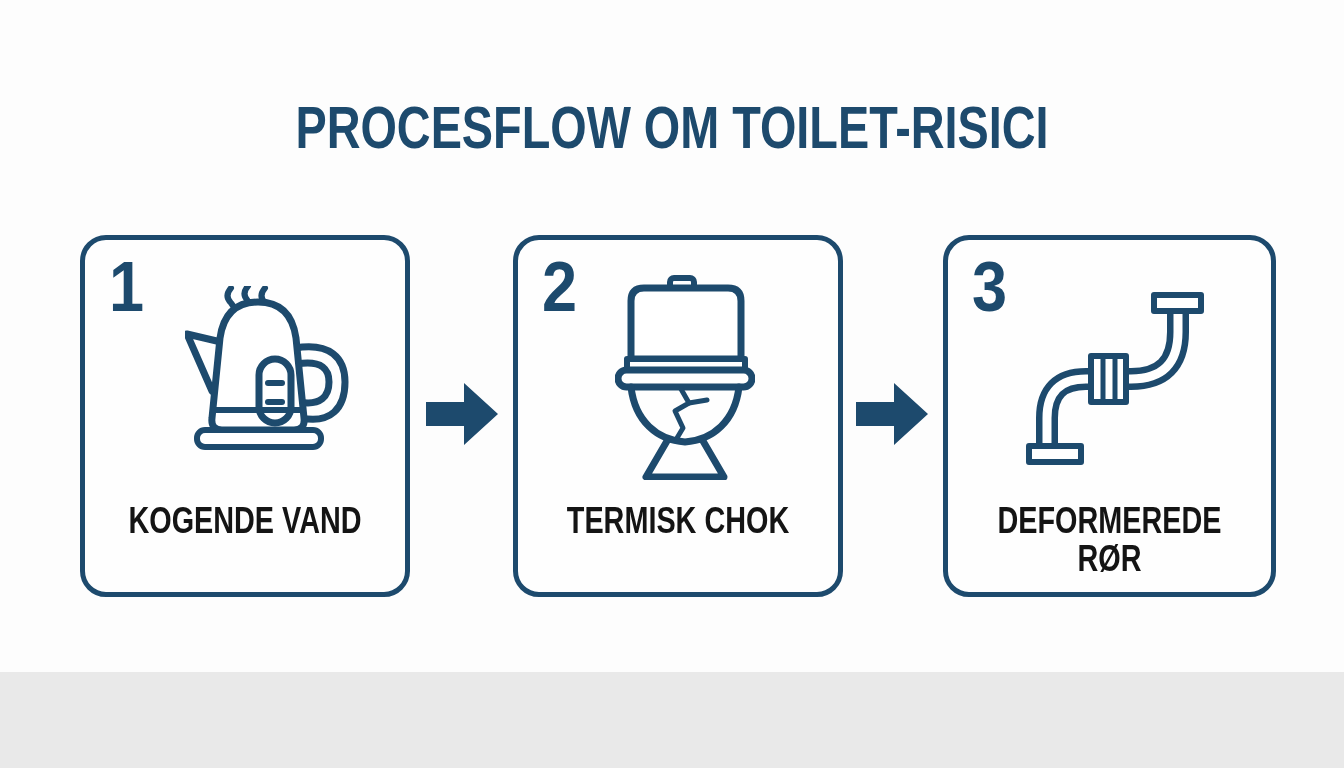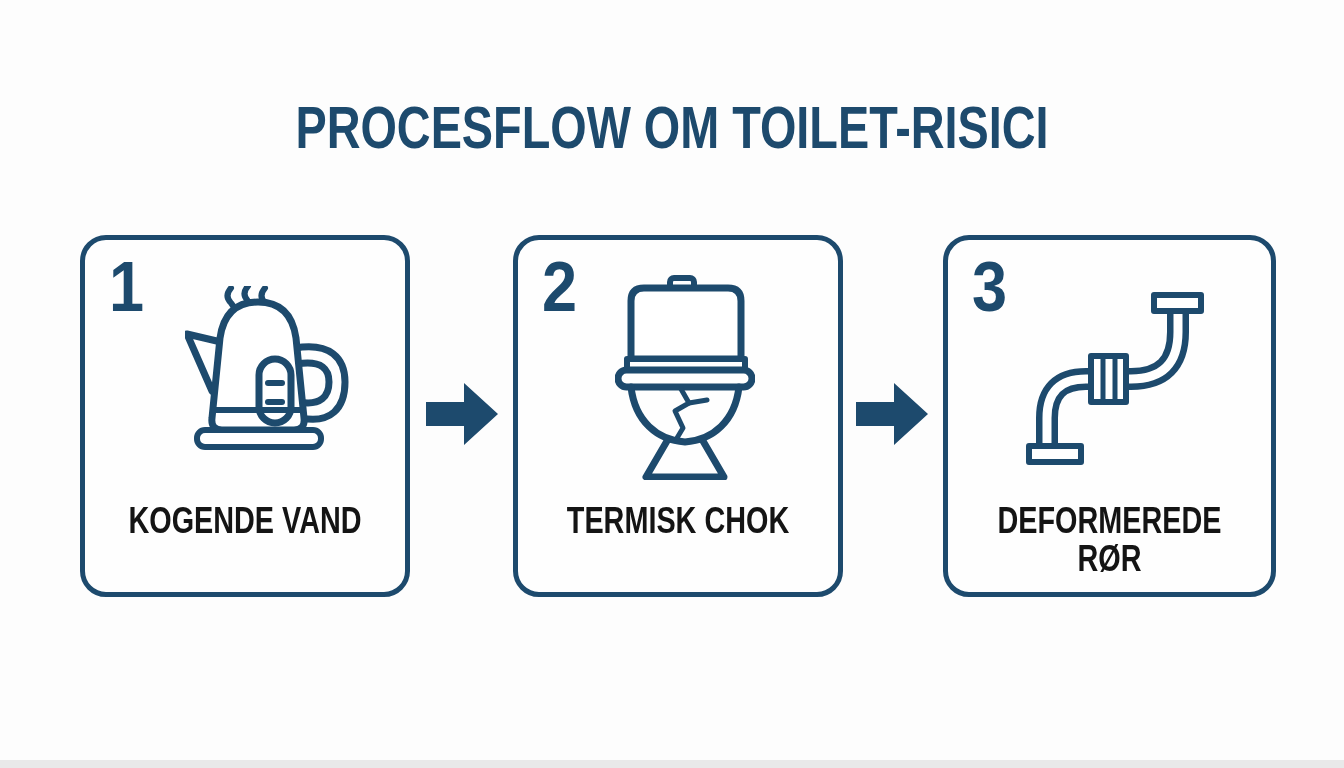--- a/index.html
+++ b/index.html
@@ -4,21 +4,21 @@
 <style>
   :root{
     --accent:#1d4a6d;
     --ink:#141414;
     --bg:#fdfdfd;
     --box-bg:#fefefe;
   }
   html,body{margin:0;padding:0;}
   body{background:#e9e9e9;font-family:"Liberation Sans",sans-serif;}
   .canvas{
-    position:relative;width:1344px;height:760px;background:var(--bg);
+    position:relative;width:1344px;height:672px;background:var(--bg);
     overflow:hidden;margin:0 auto;
   }
   .title{
     position:absolute;top:98px;left:0;width:100%;text-align:center;
     font-size:60px;font-weight:bold;color:var(--accent);
     letter-spacing:0px;line-height:1;
     transform:scaleX(0.78);transform-origin:50% 50%;
     white-space:nowrap;
   }
   .step-box{

